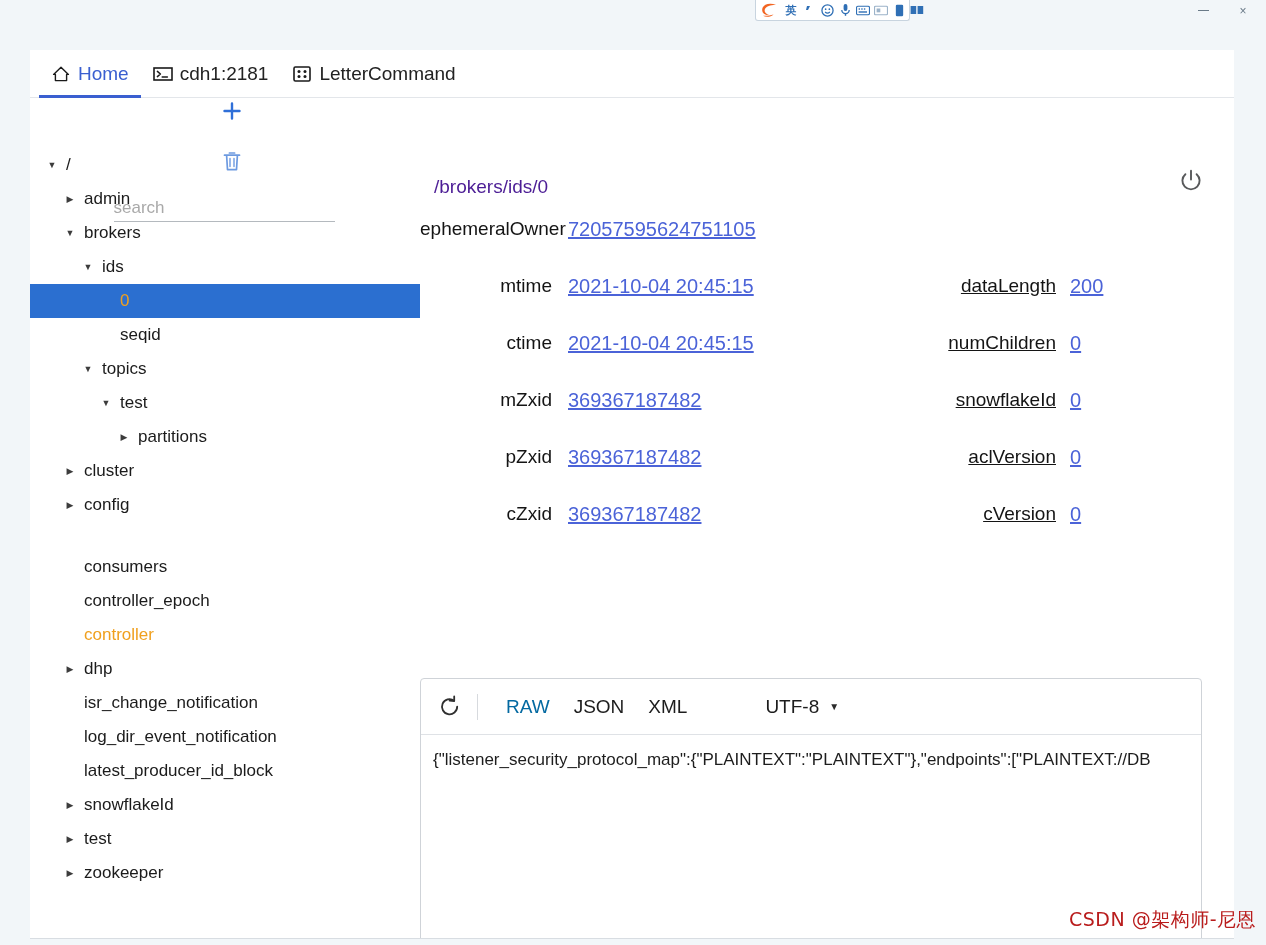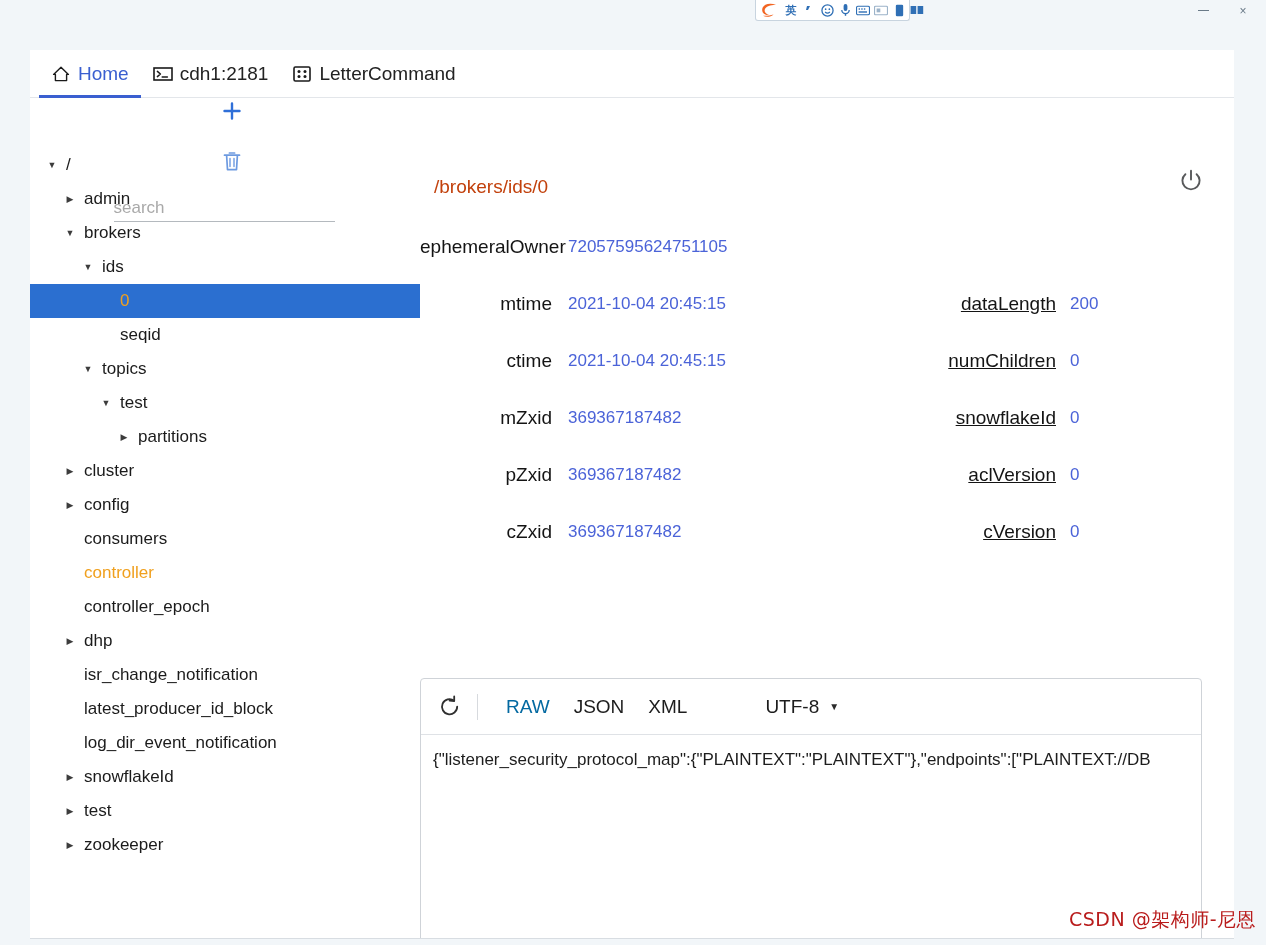--- a/index.html
+++ b/index.html
@@ -218,50 +218,51 @@
     width: 30px; height: 30px;
     color: #58595b;
   }
   #power-btn svg { display:block; }
 
   #node-path {
     position: absolute;
     left: 14px;
     top: 78px;
     font-size: 19px;
-    color: #c2410c;
+    color: #4c1d95;
   }
 
   #meta-grid {
     position: absolute;
     left: 0;
     top: 120px;
     width: 100%;
     box-sizing: border-box;
   }
   .meta-col-left { position: absolute; left: 0px; top: 0; width: 470px; }
   .meta-col-right { position: absolute; left: 470px; top: 57px; width: 400px; }
 
   .meta-row {
     height: 57px;
     display: flex;
-    align-items: center;
+    align-items: flex-start;
   }
   .meta-key {
     font-size: 19px;
     color: #141414;
     text-align: right;
     padding-right: 16px;
     box-sizing: border-box;
   }
   .meta-col-left .meta-key { width: 148px; }
   .meta-col-right .meta-key { width: 180px; padding-right: 14px; text-decoration: underline; }
   .meta-val {
-    font-size: 17px;
+    font-size: 20px;
     color: #4b63d8;
+    text-decoration: underline;
   }
 
   
   #data-card {
     position: absolute;
     left: 0px;
     top: 580px;
     width: 782px;
     height: 293px;
     border: 1px solid #cfd3d8;
@@ -507,47 +508,47 @@
             <span class="tlabel">partitions</span>
           </div>
           <div class="tnode" style="padding-left: 32px;">
             <span class="arrow">▶</span>
             <span class="tlabel">cluster</span>
           </div>
           <div class="tnode" style="padding-left: 32px;">
             <span class="arrow">▶</span>
             <span class="tlabel">config</span>
           </div>
-          <div class="tnode" style="padding-left: 32px;">
+          <div class="tnode" style="padding-left: 32px; margin-top: 28px;">
             <span class="arrow none"></span>
             <span class="tlabel">consumers</span>
           </div>
           <div class="tnode" style="padding-left: 32px;">
             <span class="arrow none"></span>
+            <span class="tlabel">controller_epoch</span>
+          </div>
+          <div class="tnode" style="padding-left: 32px;">
+            <span class="arrow none"></span>
             <span class="tlabel ephemeral">controller</span>
           </div>
           <div class="tnode" style="padding-left: 32px;">
-            <span class="arrow none"></span>
-            <span class="tlabel">controller_epoch</span>
-          </div>
-          <div class="tnode" style="padding-left: 32px;">
             <span class="arrow">▶</span>
             <span class="tlabel">dhp</span>
           </div>
           <div class="tnode" style="padding-left: 32px;">
             <span class="arrow none"></span>
             <span class="tlabel">isr_change_notification</span>
           </div>
           <div class="tnode" style="padding-left: 32px;">
             <span class="arrow none"></span>
+            <span class="tlabel">log_dir_event_notification</span>
+          </div>
+          <div class="tnode" style="padding-left: 32px;">
+            <span class="arrow none"></span>
             <span class="tlabel">latest_producer_id_block</span>
-          </div>
-          <div class="tnode" style="padding-left: 32px;">
-            <span class="arrow none"></span>
-            <span class="tlabel">log_dir_event_notification</span>
           </div>
           <div class="tnode" style="padding-left: 32px;">
             <span class="arrow">▶</span>
             <span class="tlabel">snowflakeId</span>
           </div>
           <div class="tnode" style="padding-left: 32px;">
             <span class="arrow">▶</span>
             <span class="tlabel">test</span>
           </div>
           <div class="tnode" style="padding-left: 32px;">

